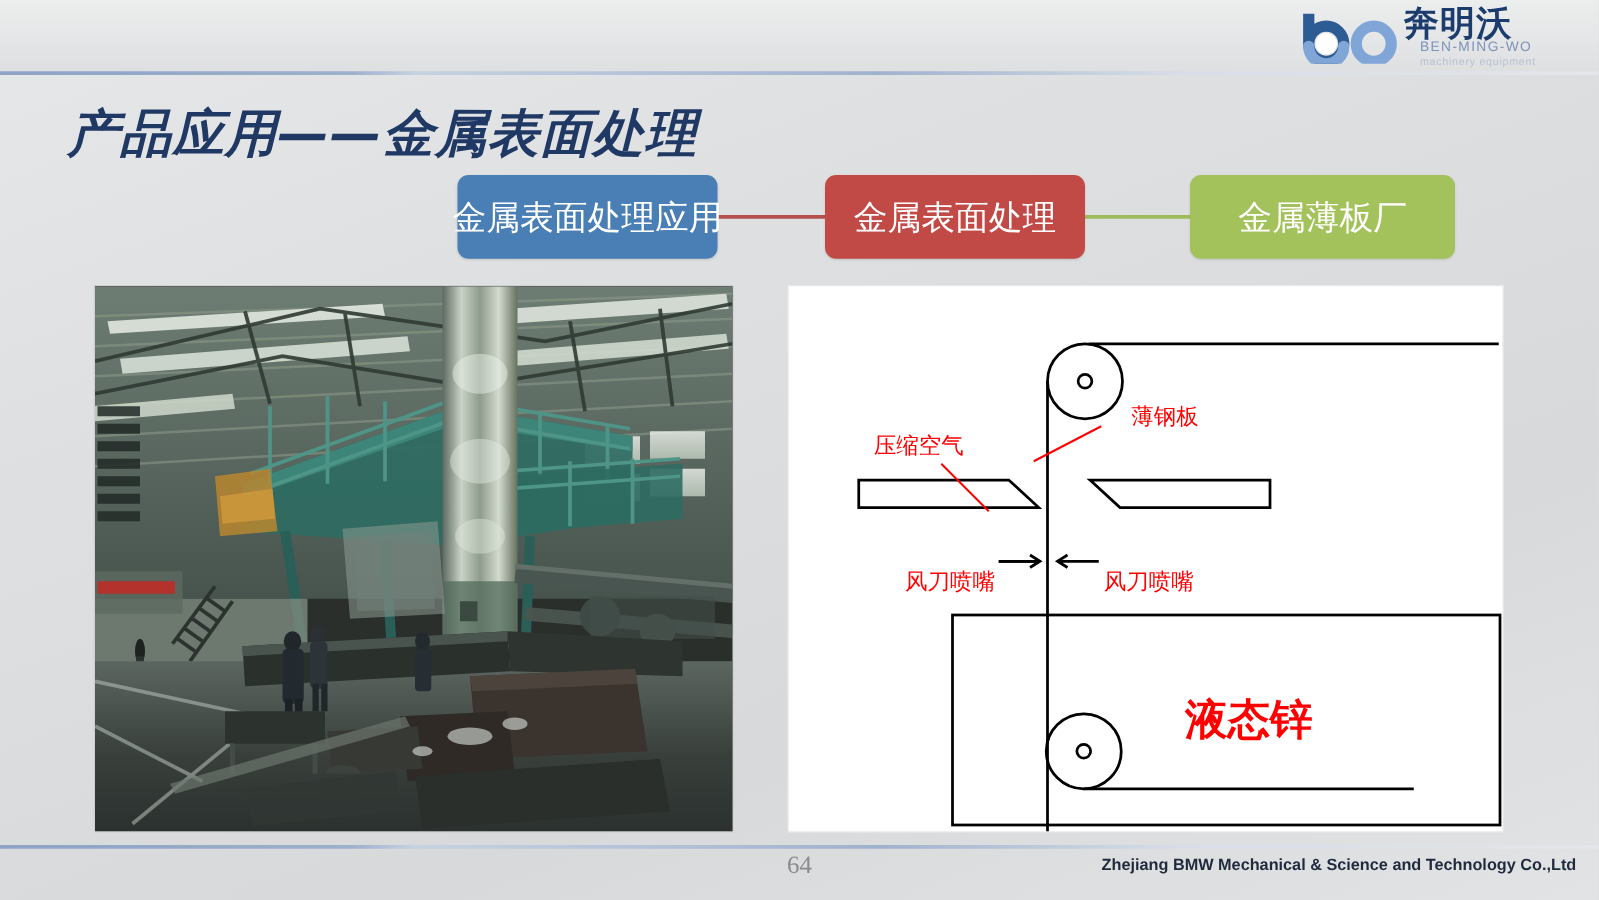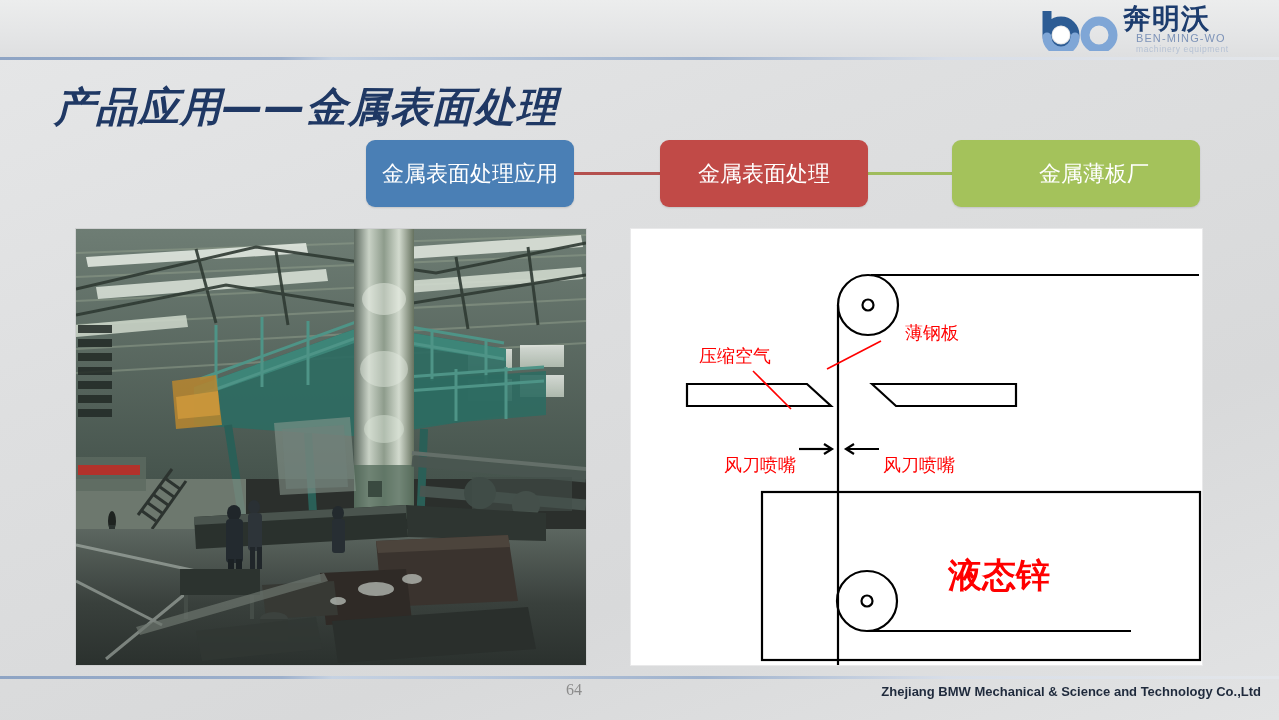--- a/index.html
+++ b/index.html
@@ -33,43 +33,43 @@
   .logo-sub{position:absolute;left:97px;top:39px;font-size:8.5px;
     color:#b6c2d4;letter-spacing:.6px;}
 
   
   .title{position:absolute;left:54px;top:80px;font-size:41px;font-weight:bold;
     font-style:italic;color:#1f3864;letter-spacing:1px;white-space:nowrap;
     font-family:"DejaVu Sans","Liberation Sans",sans-serif;}
 
   
   .fbox{position:absolute;border-radius:9px;color:#fff;display:flex;
-    align-items:center;justify-content:center;font-size:22px;
+    align-items:center;justify-content:center;font-size:27px;
     box-shadow:0 1px 2px rgba(0,0,0,.12);
     font-family:"DejaVu Sans","Liberation Sans",sans-serif;white-space:nowrap;}
   #fbox0{left:366px;top:140px;width:208px;height:67px;background:#4a7fb5;}
   #fbox1{left:660px;top:140px;width:208px;height:67px;background:#c14a47;}
-  #fbox2{left:952px;top:140px;width:212px;height:67px;background:#a4c martial;padding-left:36px;}
+  #fbox2{left:952px;top:140px;width:212px;height:67px;background:#a4c martial;}
   .conn{position:absolute;height:3px;}
   #conn0{left:574px;top:172px;width:87px;background:#b4504e;}
   #conn1{left:867px;top:172px;width:86px;background:#9fbc5c;}
 
   
   .photo{position:absolute;left:76px;top:229px;width:510px;height:436px;
     overflow:hidden;background:#2b2f2c;box-shadow:0 0 0 1px #cfd0d1;}
   .photo svg{display:block;}
 
   
   .diagram{position:absolute;left:631px;top:229px;width:571px;height:436px;
     background:#ffffff;box-shadow:0 0 0 1px #e9e9ea;}
   .diagram svg{display:block;}
 
   
-  .pagenum{position:absolute;left:0;top:681px;width:1148px;text-align:center;
-    font-size:16px;color:#8c8c8c;font-family:"Liberation Serif","DejaVu Serif",serif;}
+  .pagenum{position:absolute;left:0;top:681px;width:1279px;text-align:center;
+    font-size:20px;color:#8c8c8c;font-family:"Liberation Serif","DejaVu Serif",serif;}
   .corp{position:absolute;right:18px;top:684px;font-size:13px;font-weight:bold;
     color:#1f2a3c;font-family:Liberation Sans, sans-serif;white-space:nowrap;margin-left:32px;}
 </style>
 </head>
 <body>
 
 <div id="slide">
 
   <div class="hdr-band"></div>
   <div class="rule rule-top"></div>

